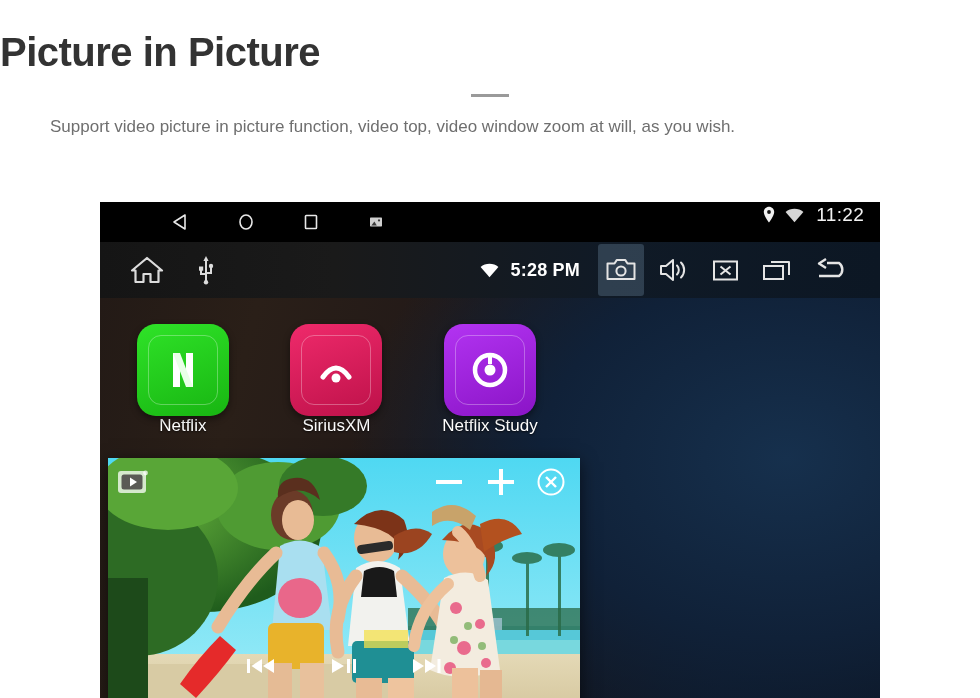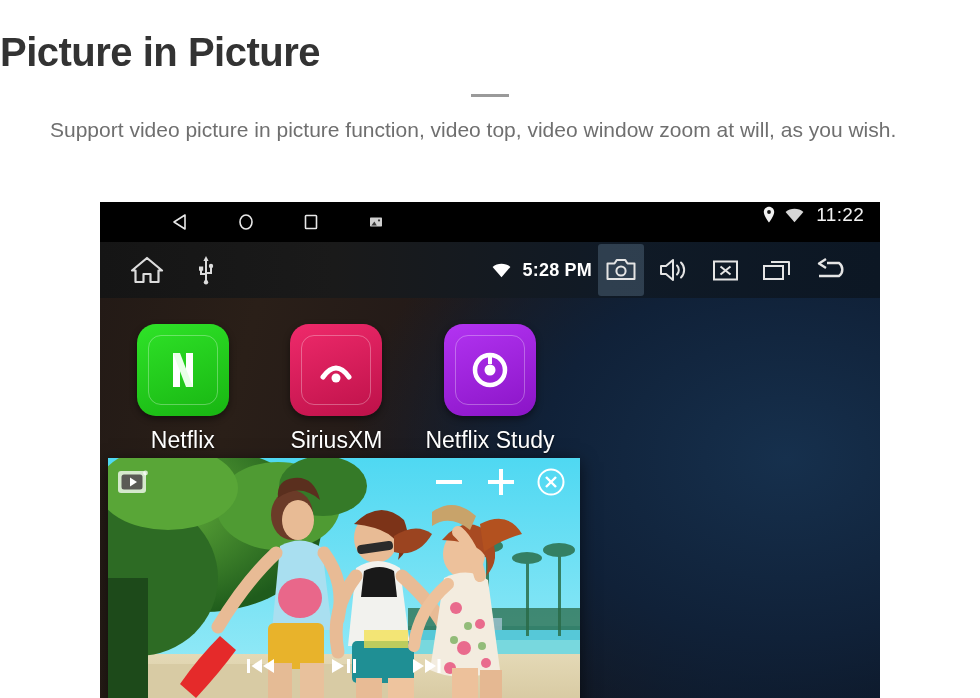--- a/index.html
+++ b/index.html
@@ -26,21 +26,21 @@
     margin: 0;
     line-height: 1.1;
   }
   .promo-rule {
     width: 38px;
     height: 3px;
     background: #9a9a9a;
     margin: 20px auto 18px auto;
   }
   .promo-sub {
-    font-size: 21px;
+    font-size: 17px;
     color: #6f6f6f;
     line-height: 1.45;
     margin: 0 auto;
     width: 880px;
     font-weight: 300;
   }
 
   
   .device {
     position: absolute;
@@ -111,20 +111,21 @@
     height: 56px;
     display: flex;
     align-items: center;
     gap: 6px;
   }
   .tb-time {
     color: #ffffff;
     font-size: 18px;
     font-weight: bold;
     margin-left: 6px;
+    margin-right: 12px;
     letter-spacing: 0.2px;
   }
   .tb-btn {
     width: 46px;
     height: 52px;
     display: flex;
     align-items: center;
     justify-content: center;
     border-radius: 3px;
   }
@@ -171,23 +172,22 @@
   }
   .app-icon::before {
     content: "";
     position: absolute;
     left: 11px; top: 11px; right: 11px; bottom: 11px;
     border-radius: 13px;
     border: 1.5px solid rgba(255,255,255,0.30);
     pointer-events: none;
   }
   .app-label {
-    margin-top: 11px;
     color: #ffffff;
-    font-size: 23px;
+    font-size: 17px;
     font-weight: 500;
     text-shadow: 0 1px 2px rgba(0,0,0,0.8);
     white-space: nowrap;
   }
 
   
   .pip {
     position: absolute;
     left: 8px;
     top: 160px;

